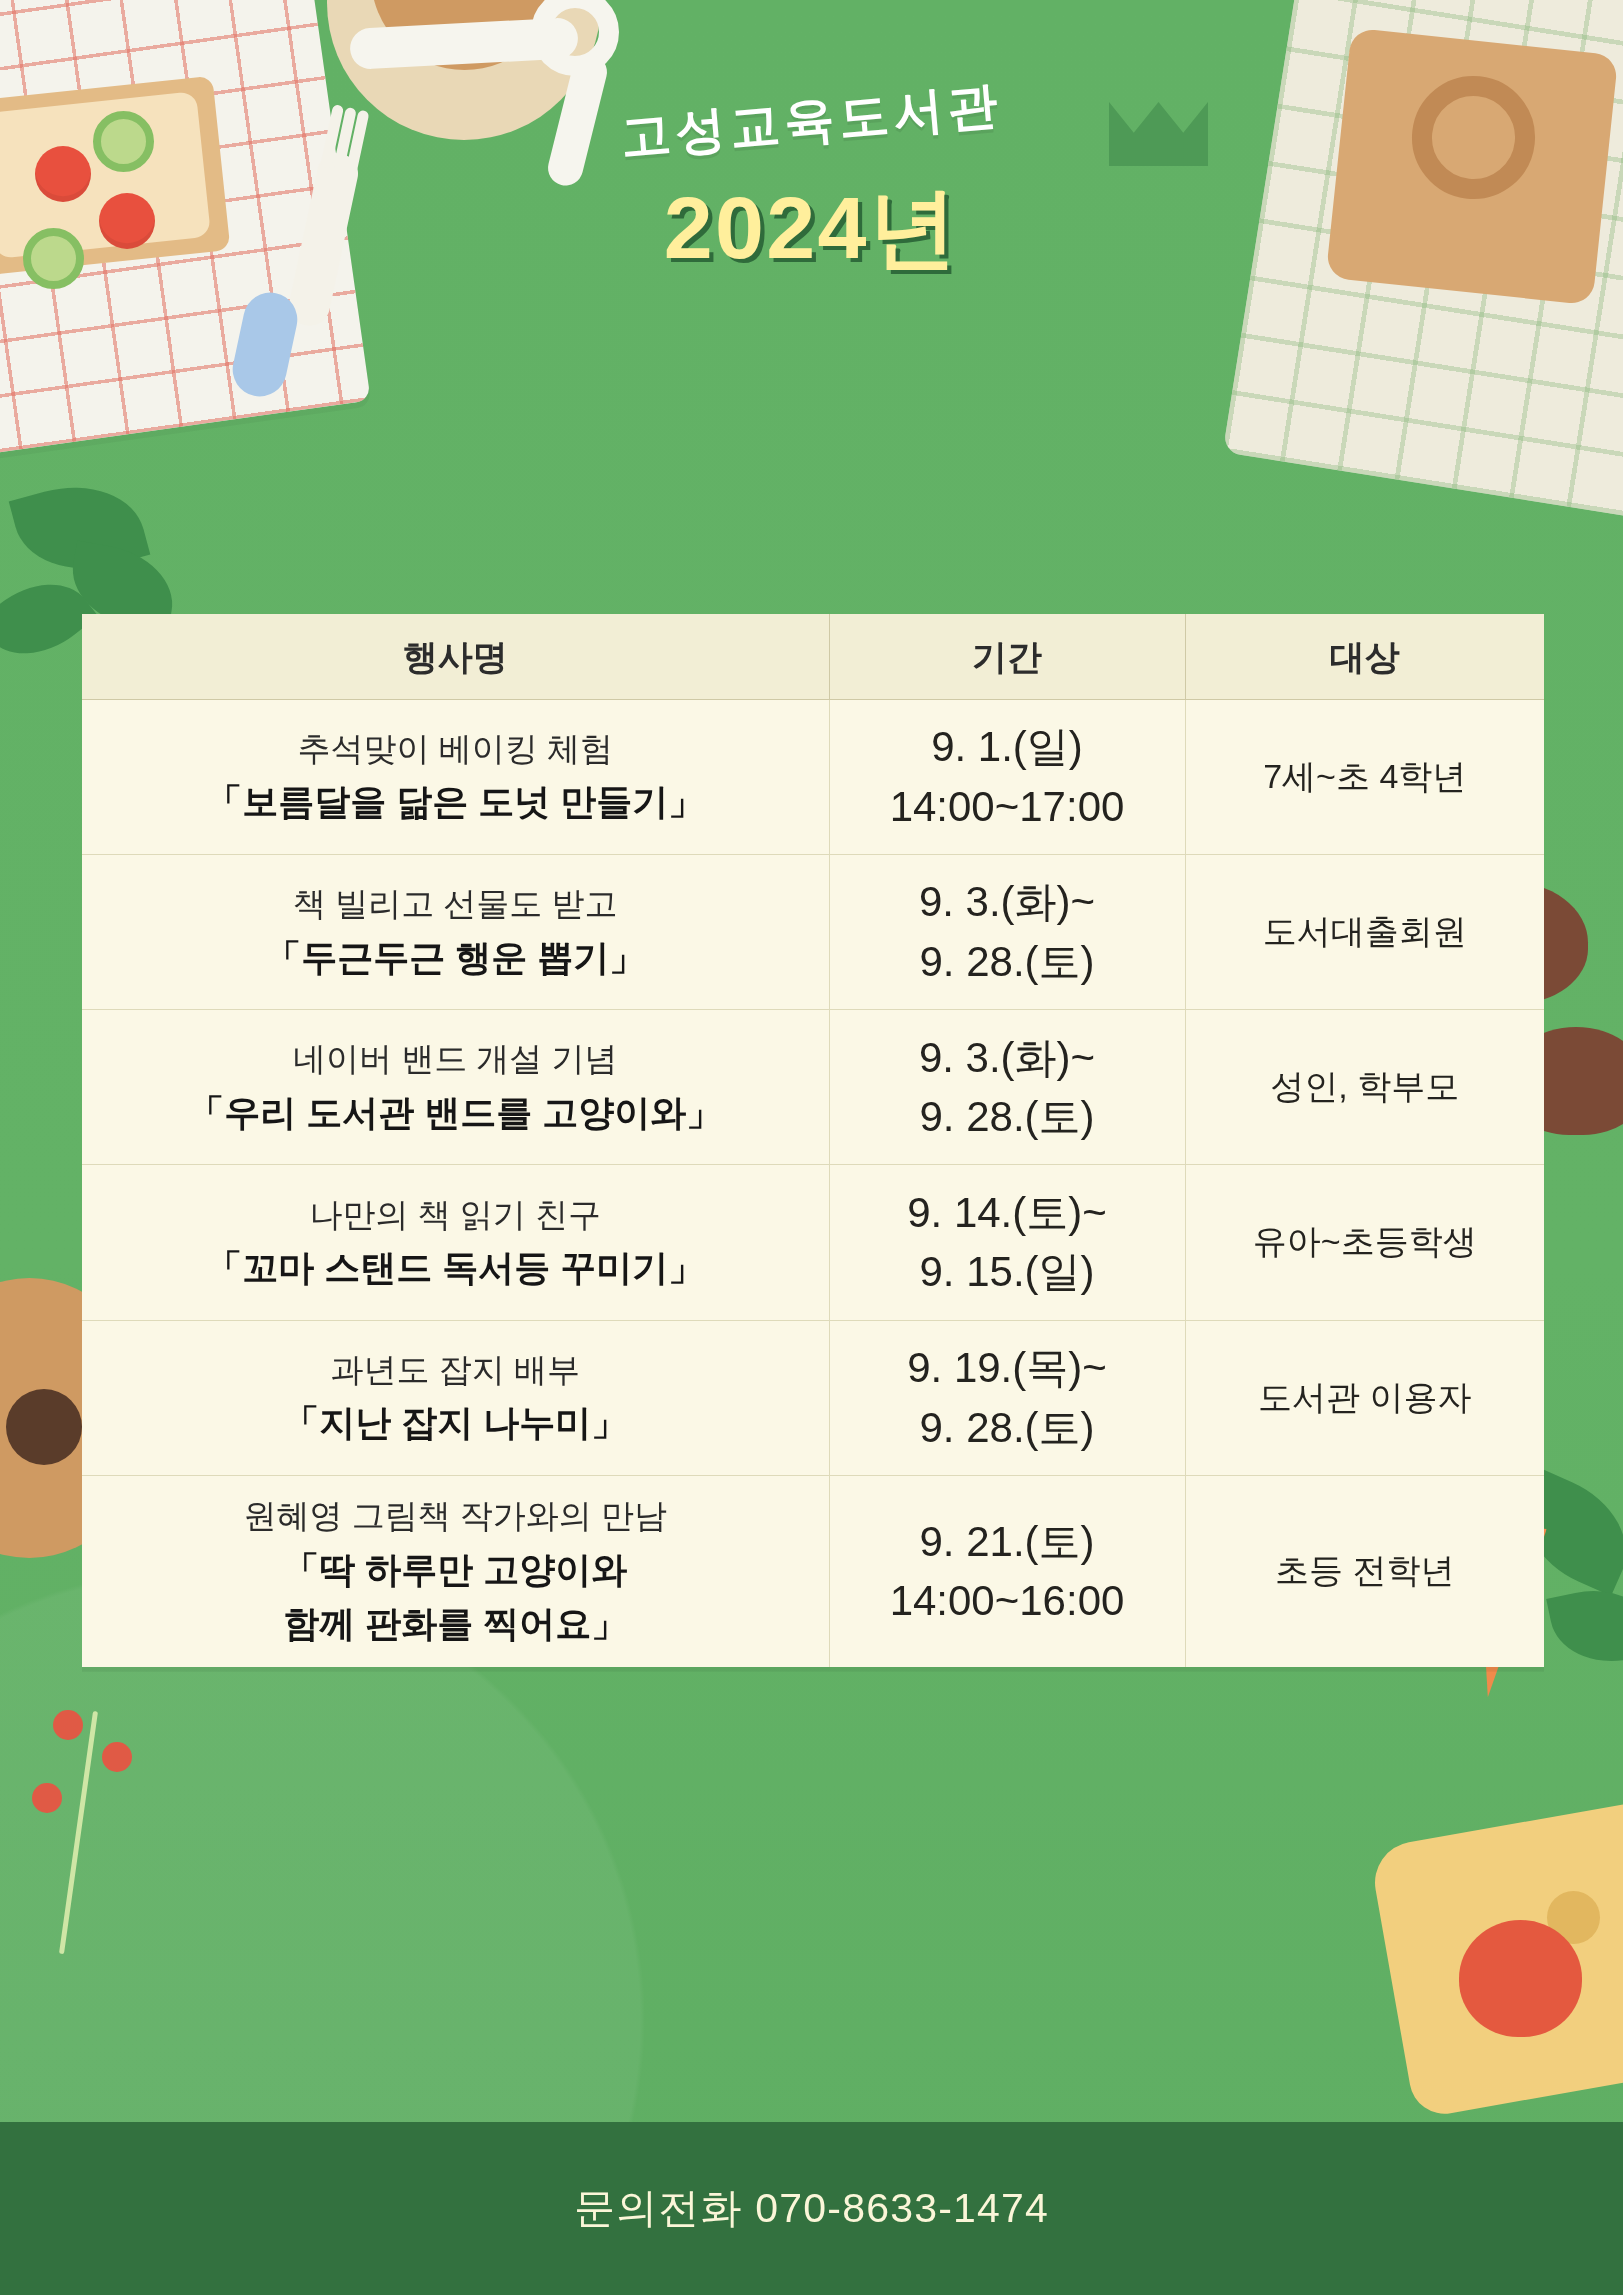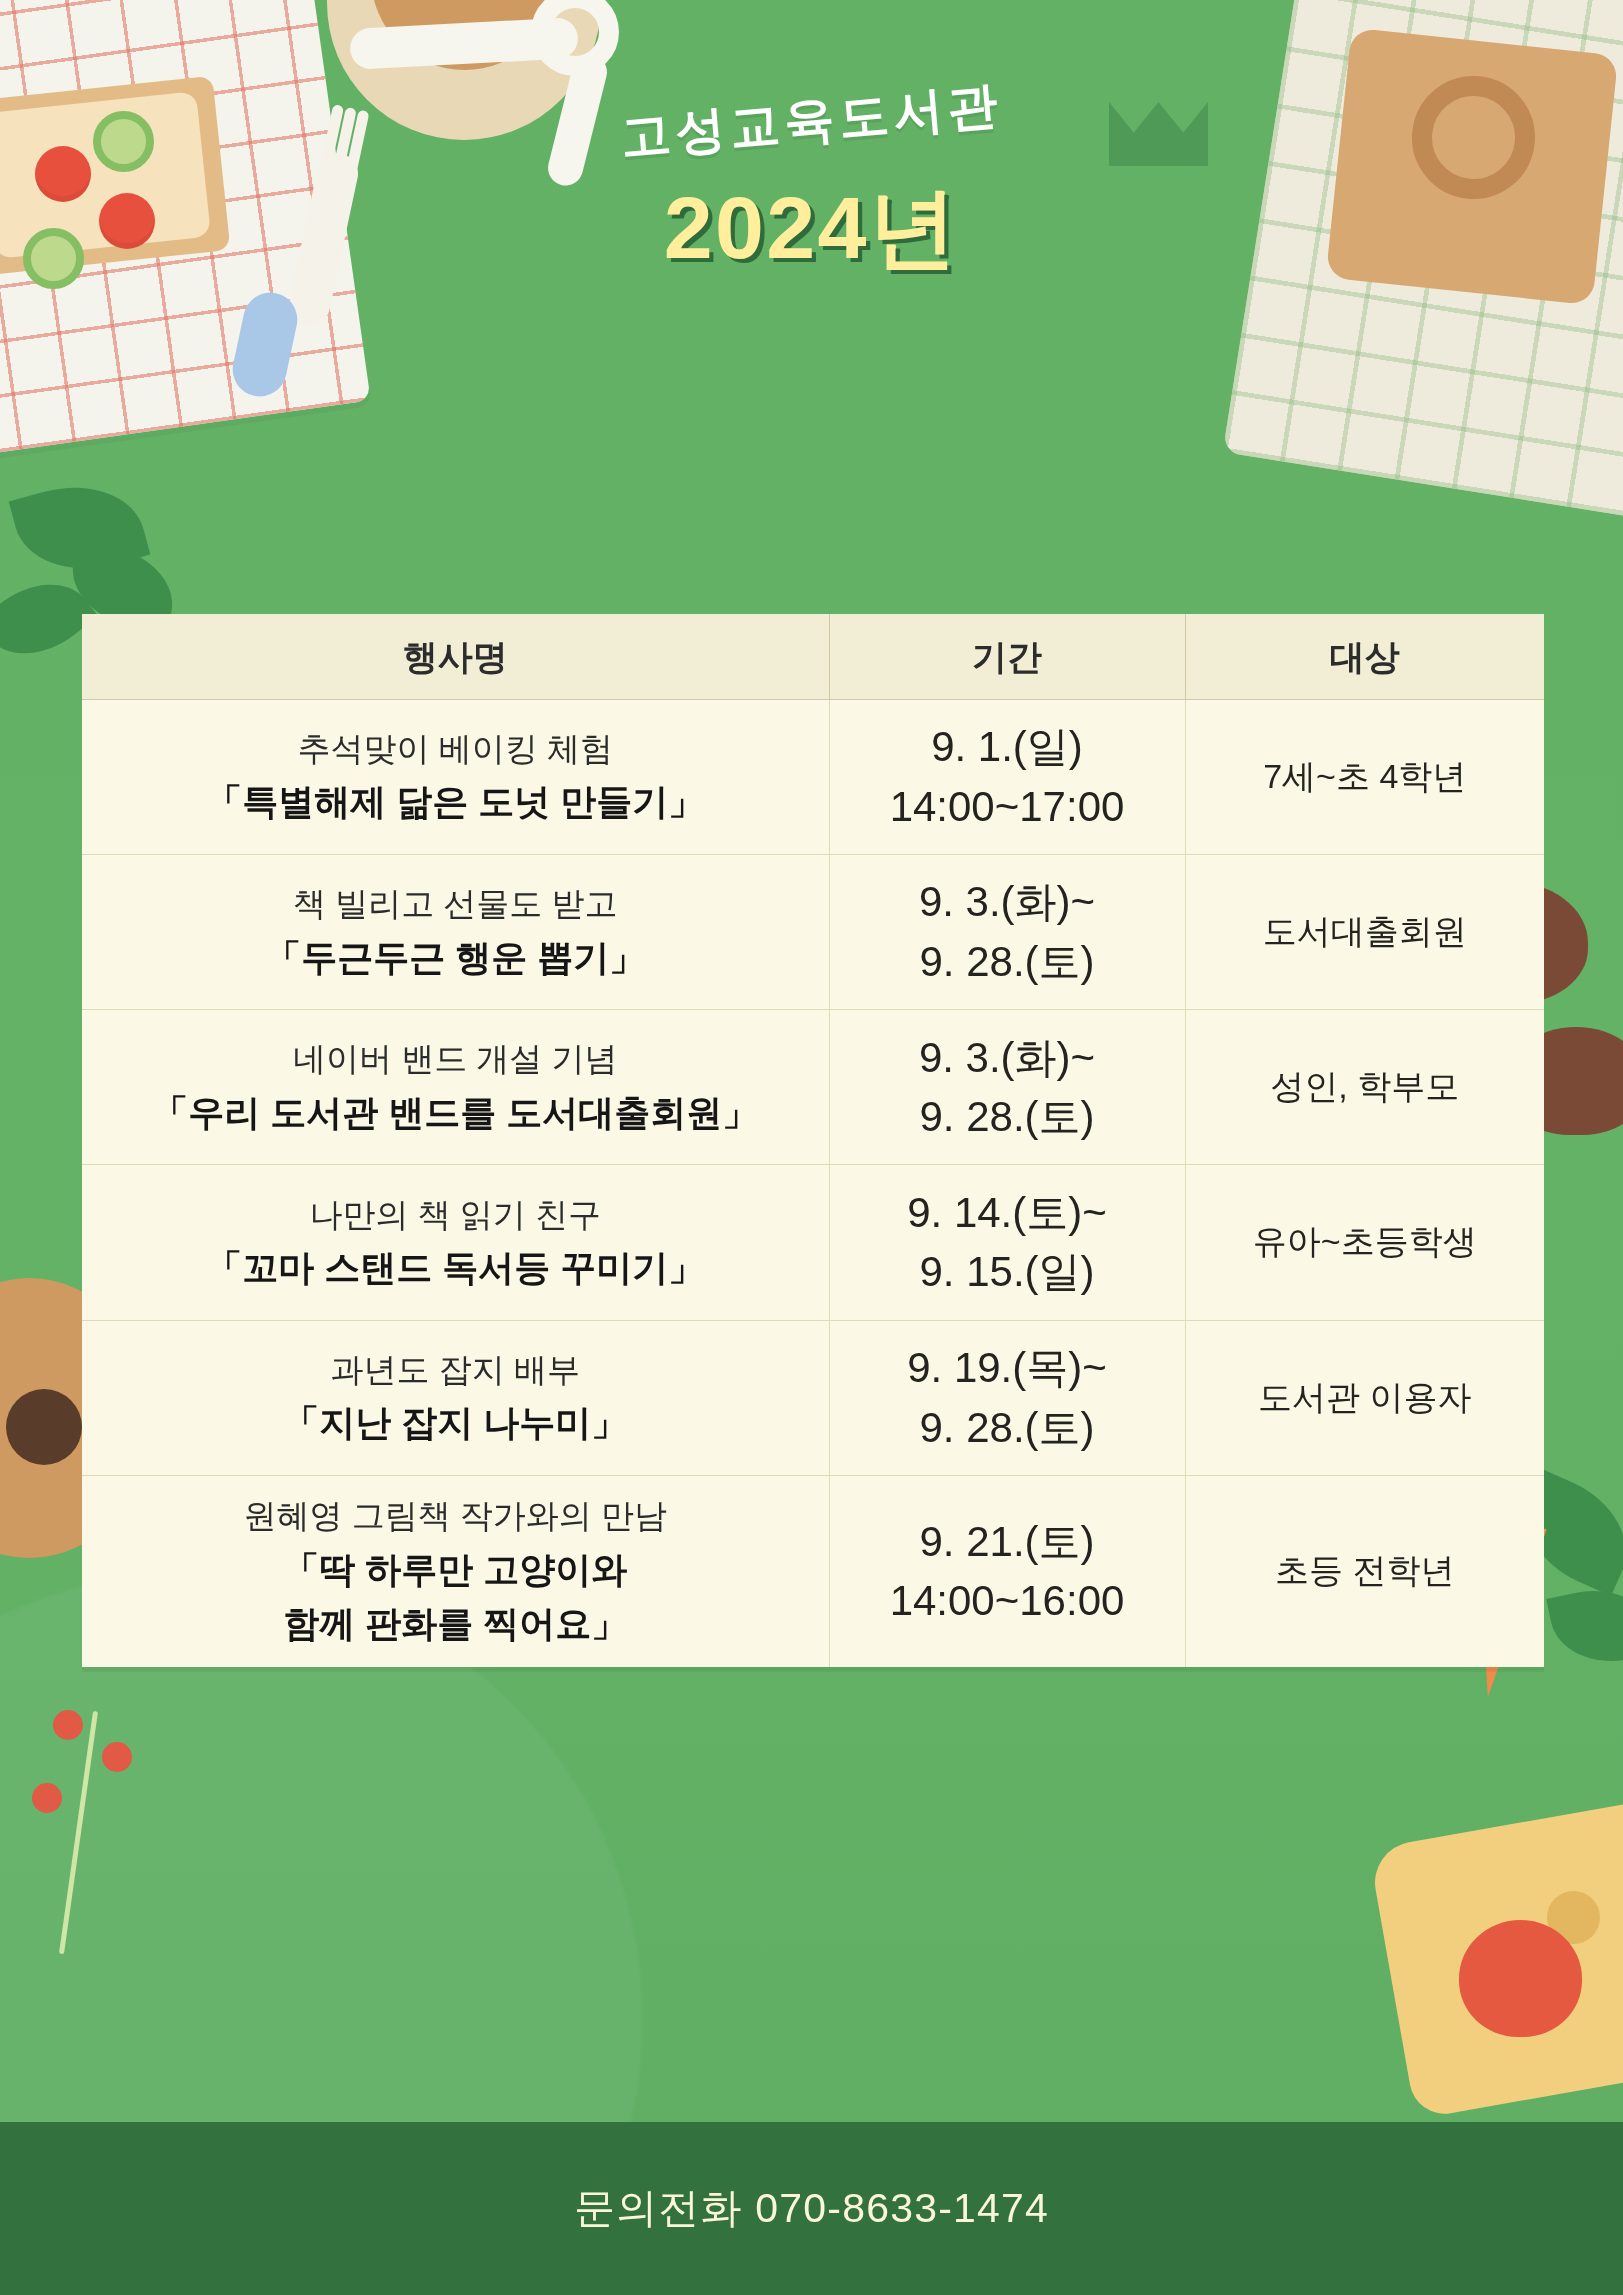--- a/index.html
+++ b/index.html
@@ -431,21 +431,21 @@
         <tr>
           <th class="col-name">행사명</th>
           <th class="col-period">기간</th>
           <th>대상</th>
         </tr>
       </thead>
       <tbody>
         <tr>
           <td class="col-name">
             <span class="name-sub">추석맞이 베이킹 체험</span>
-            <span class="name-title">「특별해제 닮은 도넛 만들기」</span>
+            <span class="name-title">「보름달을 닮은 도넛 만들기」</span>
           </td>
           <td class="col-period">
             <span class="period-line">9. 1.(일)</span>
             <span class="period-line">14:00~17:00</span>
           </td>
           <td>7세~초 4학년</td>
         </tr>
         <tr>
           <td class="col-name">
             <span class="name-sub">책 빌리고 선물도 받고</span>
@@ -453,21 +453,21 @@
           </td>
           <td class="col-period">
             <span class="period-line">9. 3.(화)~</span>
             <span class="period-line">9. 28.(토)</span>
           </td>
           <td>도서대출회원</td>
         </tr>
         <tr>
           <td class="col-name">
             <span class="name-sub">네이버 밴드 개설 기념</span>
-            <span class="name-title">「우리 도서관 밴드를 도서대출회원」</span>
+            <span class="name-title">「우리 도서관 밴드를 고양이와」</span>
           </td>
           <td class="col-period">
             <span class="period-line">9. 3.(화)~</span>
             <span class="period-line">9. 28.(토)</span>
           </td>
           <td>성인, 학부모</td>
         </tr>
         <tr>
           <td class="col-name">
             <span class="name-sub">나만의 책 읽기 친구</span>

